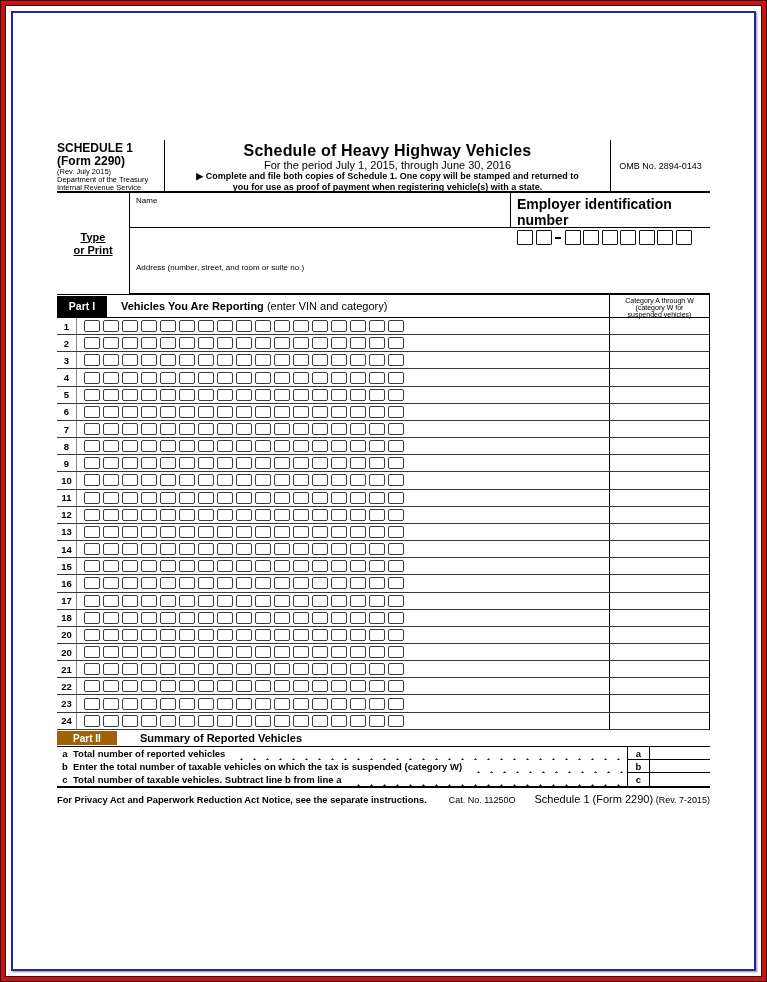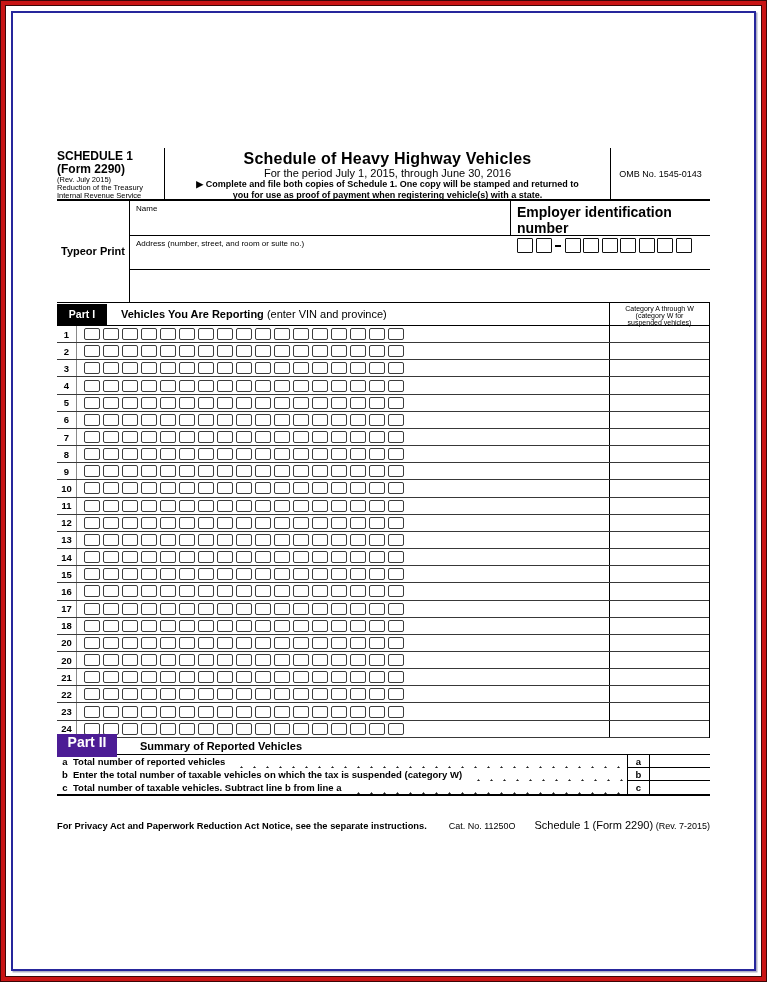--- a/index.html
+++ b/index.html
@@ -13,39 +13,39 @@
     margin: 0 auto;
     overflow: hidden;
   }
   
   .frame-outer { position:absolute; inset:0; border:1px solid var(--frame-dark,#3a0707); pointer-events:none; }
   .frame-red   { position:absolute; inset:1px; border:4px solid var(--frame-red,#c81414); pointer-events:none; }
   .frame-dark  { position:absolute; inset:5px; border:1px solid var(--frame-dark,#3a0707); pointer-events:none; }
   .frame-blue  { position:absolute; inset:11px; border:2px solid var(--frame-blue,#26269c);
                  box-shadow: 1.5px 1.5px 0 rgba(30,30,90,.35); pointer-events:none; }
 
-  .form { position:absolute; left:57px; top:148px; width:653px; }
+  .form { position:absolute; left:57px; top:140px; width:653px; }
 
   
   .hdr { display:flex; height:53px; border-bottom:2px solid #000; }
   .hdr-left { width:108px; border-right:1.5px solid #000; padding-top:2px; }
   .hl-bold  { font-weight:bold; font-size:12px; line-height:13px; }
   .hl-small { font-size:7.5px; line-height:8px; }
   .hdr-center { flex:1; text-align:center; }
   .title  { font-weight:bold; font-size:16px; line-height:17px; padding-top:2px; letter-spacing:.2px; }
   .period { font-size:11px; line-height:12px; }
   .instr  { font-weight:bold; font-size:9px; line-height:10.5px; }
   .hdr-right { width:100px; border-left:1.5px solid #000; font-size:9px;
                display:flex; align-items:center; justify-content:center; }
 
   
   .tp { display:flex; height:102px; border-bottom:1px solid #000; }
-  .tp-label { width:73px; border-right:1px solid #000; display:flex; flex-direction:row;
-              justify-content:center; align-items:center; font-weight:bold; font-size:11px; line-height:13px; }
-  .tp-fields { flex:1; display:flex; flex-direction:column; }
+  .tp-label { width:73px; border-right:1px solid #000; display:flex; flex-direction:column;
+              justify-content:center; align-items:center; font-weight:bold; font-size:11px; line-height:13px;text-decoration:underline; }
+  .tp-fields { flex:1; display:flex; flex-direction:column;justify-content:space-between; }
   .name-row { height:35px; display:flex; border-bottom:1px solid #000; }
   .name-cell { flex:1; border-right:1px solid #000; padding:3px 0 0 6px; font-size:8px; }
   .ein-cell  { width:199px; padding:3px 0 0 6px; }
   .ein-label { font-size:14px; font-weight:bold; }
   .ein-boxes { display:flex; align-items:center; gap:2.5px; margin-top:2px; }
   .ein-box   { width:16px; height:15px; border:1.5px solid #111; background:#fff; border-radius:1px; }
   .ein-dash  { width:6px; height:2px; background:#000; margin:0 1px; }
   .addr-row { height:34px; padding:3px 0 0 6px; font-size:8px; border-bottom:1px solid #000; }
   .city-row { height:33px; padding:3px 0 0 6px; font-size:8px; }
 
@@ -61,37 +61,37 @@
   .vrow { display:flex; height:17.17px; border-bottom:1px solid #383838; align-items:center; }
   .vnum { width:20px; align-self:stretch; border-right:1px solid #8a8a8a; font-weight:bold;
           font-size:9.5px; text-align:center; display:flex; align-items:center; justify-content:center; }
   .vboxes { display:flex; gap:3px; padding-left:7px; align-items:center; }
   .vbox { width:16px; height:12px; border:1.4px solid #3c3c3c; background:#fff; border-radius:2px; }
   .vcat { margin-left:auto; width:100px; align-self:stretch; border-left:1px solid #000; }
 
   
   .p2 { border-bottom:2.5px solid #000; }
   .p2hdr { display:flex; height:17px; align-items:center; border-bottom:1px solid #000; }
-  .partbox2 { background:#4c1d95; color:#fff; font-weight:bold; font-size:14px;
-              width:60px; text-align:center; height:23px; line-height:16px; }
+  .partbox2 { background:#a16207; color:#fff; font-weight:bold; font-size:10px;
+              width:60px; text-align:center; height:14px; line-height:16px; }
   .p2title { font-weight:bold; font-size:11px; margin-left:23px; }
   .p2row { display:flex; height:13px; align-items:center; font-size:9.5px; }
   .p2letter { font-weight:bold; width:16px; text-align:center; flex:none; }
   .p2text { white-space:nowrap;font-weight:bold; }
   .leader { flex:1; align-self:stretch; margin:0 4px 0 8px;
             background-image: radial-gradient(circle, #222 0.9px, transparent 1.2px);
             background-size: 13px 13px; background-position: 2px 6px; background-repeat: repeat-x; }
   .p2cellL { width:23px; flex:none; border-left:1px solid #000; border-right:1px solid #000;
              text-align:center; font-weight:bold; align-self:stretch; line-height:13px; }
   .p2cellV { width:60px; flex:none; align-self:stretch; }
   .p2row:not(:last-child) .p2cellL,
   .p2row:not(:last-child) .p2cellV { border-bottom:1px solid #000; }
 
   
-  .footer { display:flex; margin-top:23px; align-items:baseline; }
+  .footer { display:flex; margin-top:5px; align-items:baseline; }
   .f-privacy { font-weight:bold; font-size:9.3px; }
   .f-cat { margin-left:22px; font-size:9px; }
   .f-right { margin-left:auto; font-size:9px; white-space:nowrap; }
   .f-sched { font-weight:normal; font-size:11px; }
 </style>
 </head>
 <body>
 
 <div class="page">
   <div class="frame-outer"></div>
@@ -99,30 +99,30 @@
   <div class="frame-dark"></div>
   <div class="frame-blue"></div>
 
   <div class="form">
 
     <div class="hdr">
       <div class="hdr-left">
         <div class="hl-bold">SCHEDULE 1</div>
         <div class="hl-bold">(Form 2290)</div>
         <div class="hl-small">(Rev. July 2015)</div>
-        <div class="hl-small">Reduction of the Treasury</div>
+        <div class="hl-small">Department of the Treasury</div>
         <div class="hl-small">Internal Revenue Service</div>
       </div>
       <div class="hdr-center">
         <div class="title">Schedule of Heavy Highway Vehicles</div>
         <div class="period">For the period July 1, 2015, through June 30, 2016</div>
         <div class="instr">▶ Complete and file both copies of Schedule 1.  One copy will be stamped and returned to</div>
         <div class="instr">you for use as proof of payment when registering vehicle(s) with a state.</div>
       </div>
-      <div class="hdr-right">OMB No. 1545-0143</div>
+      <div class="hdr-right">OMB No. 2894-0143</div>
     </div>
 
     <div class="tp">
       <div class="tp-label">
         <span>Type</span>
         <span>or Print</span>
       </div>
       <div class="tp-fields">
         <div class="name-row">
           <div class="name-cell">
@@ -147,21 +147,21 @@
         <div class="addr-row">
           <span>Address (number, street, and room or suite no.)</span>
         </div>
       </div>
     </div>
 
     <div class="p1">
       <div class="p1hdr">
         <div class="partbox">Part I</div>
         <div class="p1title">
-          <span class="bold">Vehicles You Are Reporting</span><span>  (enter VIN and province)</span>
+          <span class="bold">Vehicles You Are Reporting</span><span>  (enter VIN and category)</span>
         </div>
         <div class="cat-hd">
           <div>Category A through W</div>
           <div>(category W for</div>
           <div>suspended vehicles)</div>
         </div>
       </div>
       <div class="vrows">
           <div class="vrow">
             <div class="vnum">1</div>

